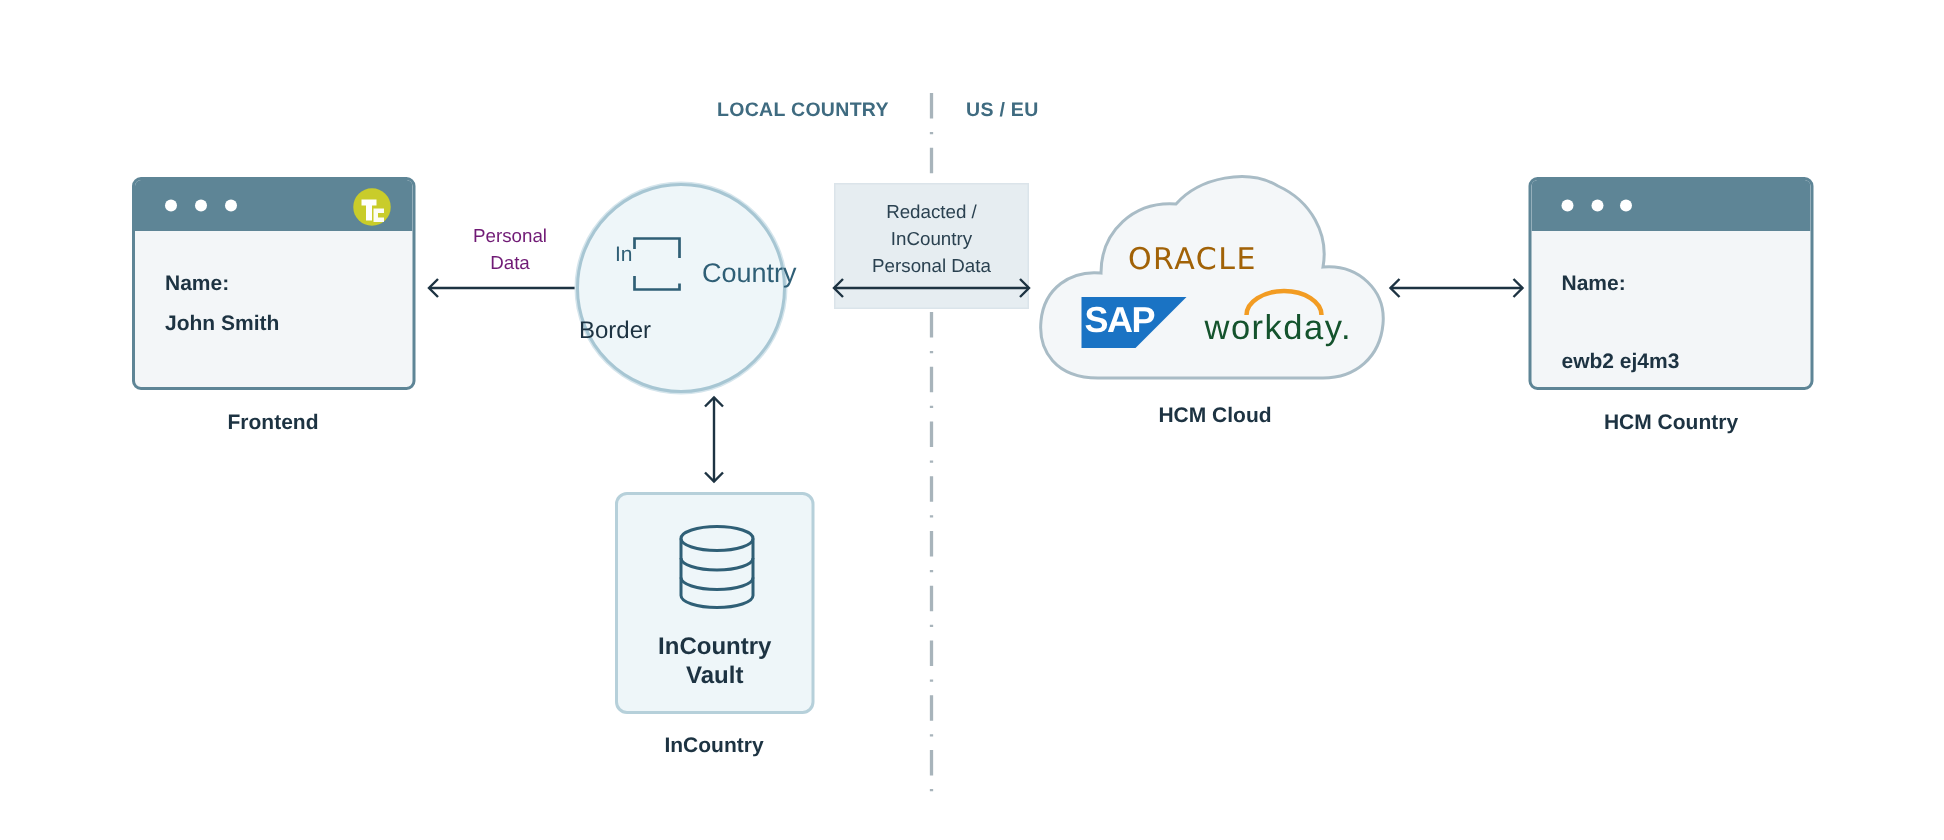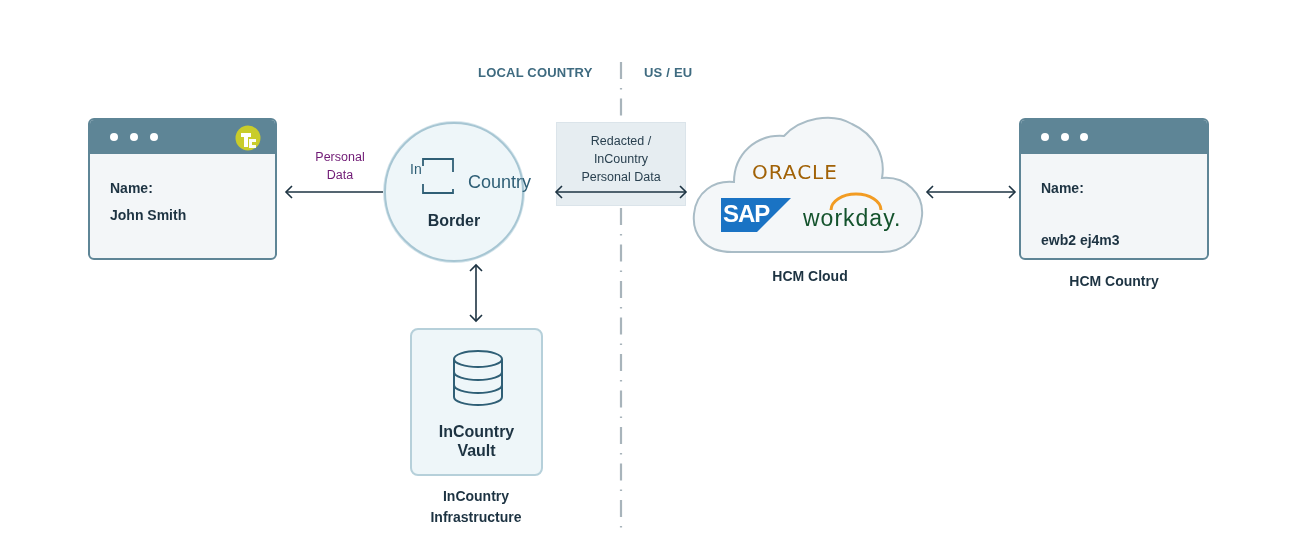--- a/index.html
+++ b/index.html
@@ -41,40 +41,41 @@
     <svg class="abs" style="left:145px; top:5px;" width="26" height="26">
       <circle cx="13" cy="13" r="12.5" fill="#c9cc2a"></circle>
       <path d="M6 8 h10 v4 h-3 v10 h-4 v-10 h-3 z" fill="#ffffff"></path>
       <path d="M14 14 h7 v3 h-4 v3 h4 v3 h-7 z" fill="#ffffff" opacity="0.95"></path>
     </svg>
   </div>
   <div class="win-field" style="top:60px;">Name:</div>
   <div class="win-field" style="top:87px;">John Smith</div>
 </div>
 <div class="abs caption" style="left:102px; top:271px; width:160px;">
+  <div>Frontend</div>
 </div>
 
 <div class="abs small-caption" style="left:300px; top:148px; width:80px;">
   <div>Personal</div>
   <div>Data</div>
 </div>
 <svg class="abs" style="left:284px; top:185px;" width="116" height="14">
   <line x1="2" y1="7" x2="114" y2="7" stroke="#1d3342" stroke-width="1.6"></line>
   <polyline points="8,1 2,7 8,13" fill="none" stroke="#1d3342" stroke-width="1.6"></polyline>
   <polyline points="108,1 114,7 108,13" fill="none" stroke="#1d3342" stroke-width="1.6"></polyline>
 </svg>
 
 <div class="abs border-circle" style="left:384px; top:122px;">
   <svg class="abs" style="left:27px; top:34px;" width="90" height="40">
     <polyline points="10,8 10,1 40,1 40,14" fill="none" stroke="#2f5f76" stroke-width="1.8"></polyline>
     <polyline points="10,26 10,35 40,35 40,31" fill="none" stroke="#2f5f76" stroke-width="1.8"></polyline>
   </svg>
   <div class="abs" style="left:24px; top:37px; font-size:14px; color:#2f5f76;">In</div>
   <div class="abs" style="left:40px; top:48px; font-size:18px; color:#2f5f76;margin-left:42px;">Country</div>
-  <div class="abs" style="left:0; width:136px; top:88px; text-align:center; font-size:16px; font-weight:700; color:#1d3342;">Border</div>
+  <div class="abs" style="left:0; width:136px; top:88px; font-size:16px; font-weight:400; color:#1d3342;">Border</div>
 </div>
 
 <svg class="abs" style="left:469px; top:263px;" width="14" height="60">
   <line x1="7" y1="2" x2="7" y2="58" stroke="#1d3342" stroke-width="1.6"></line>
   <polyline points="1,8 7,2 13,8" fill="none" stroke="#1d3342" stroke-width="1.6"></polyline>
   <polyline points="1,52 7,58 13,52" fill="none" stroke="#1d3342" stroke-width="1.6"></polyline>
 </svg>
 
 <div class="abs vault-box" style="left:410px; top:328px; width:133px; height:148px;">
   <svg class="abs" style="left:40px; top:20px;" width="52" height="60">
@@ -83,21 +84,20 @@
     <path d="M2 22 a24 8 0 0 0 48 0" fill="none" stroke="#2f5f76" stroke-width="2"></path>
     <path d="M2 35 a24 8 0 0 0 48 0" fill="none" stroke="#2f5f76" stroke-width="2"></path>
   </svg>
   <div class="abs" style="left:0; width:129px; top:92px; text-align:center; font-size:16px; font-weight:600; color:#1d3342; line-height:19px;">
     <div>InCountry</div>
     <div>Vault</div>
   </div>
 </div>
 <div class="abs caption" style="left:396px; top:486px; width:160px;">
   <div>InCountry</div>
-  <div>Infrastructure</div>
 </div>
 
 <div class="abs redacted-box" style="left:556px; top:122px; width:130px; height:84px;">
   <div class="abs small-caption" style="left:0; width:128px; top:9px; color:#2a4150;">
     <div>Redacted /</div>
     <div>InCountry</div>
     <div>Personal Data</div>
   </div>
 </div>
 <svg class="abs" style="left:554px; top:185px;" width="134" height="14">

